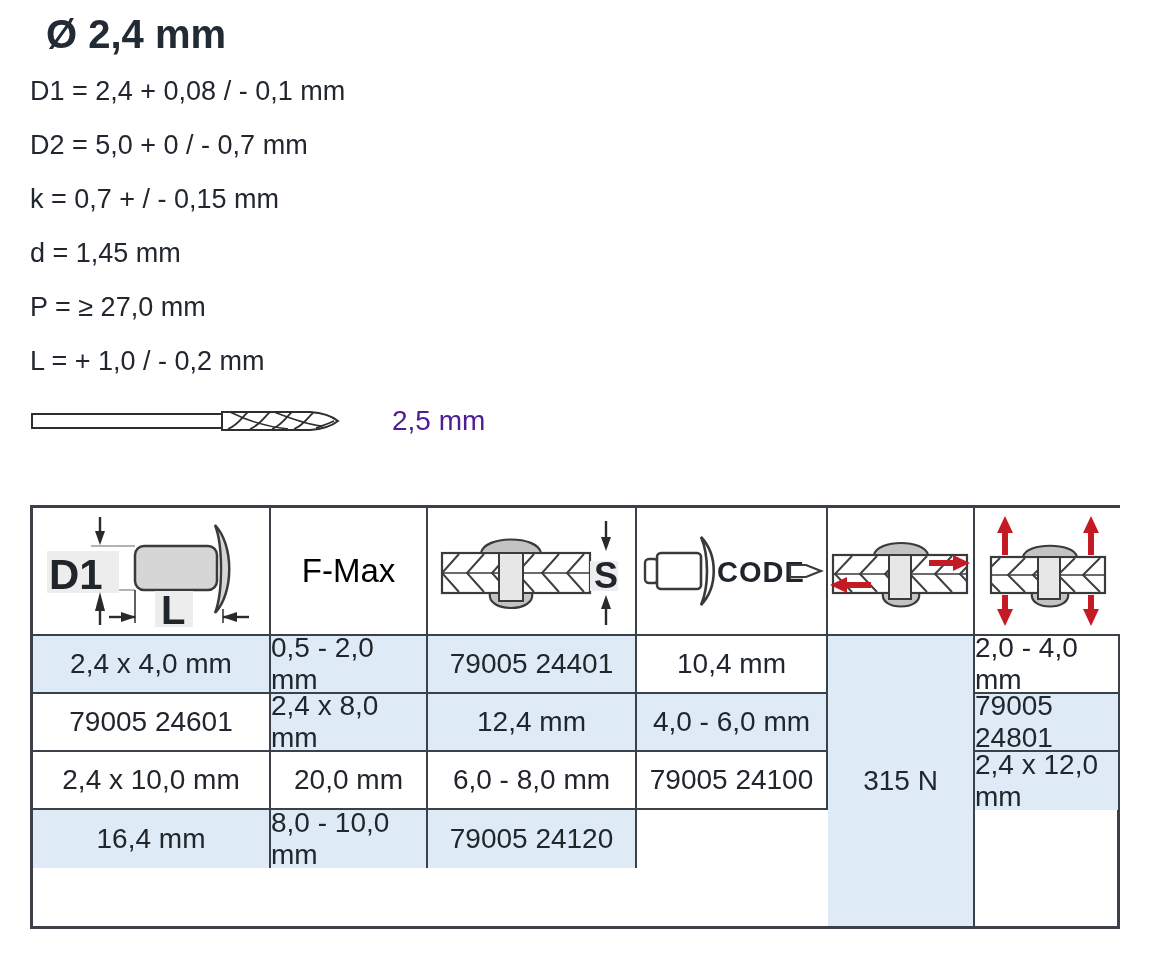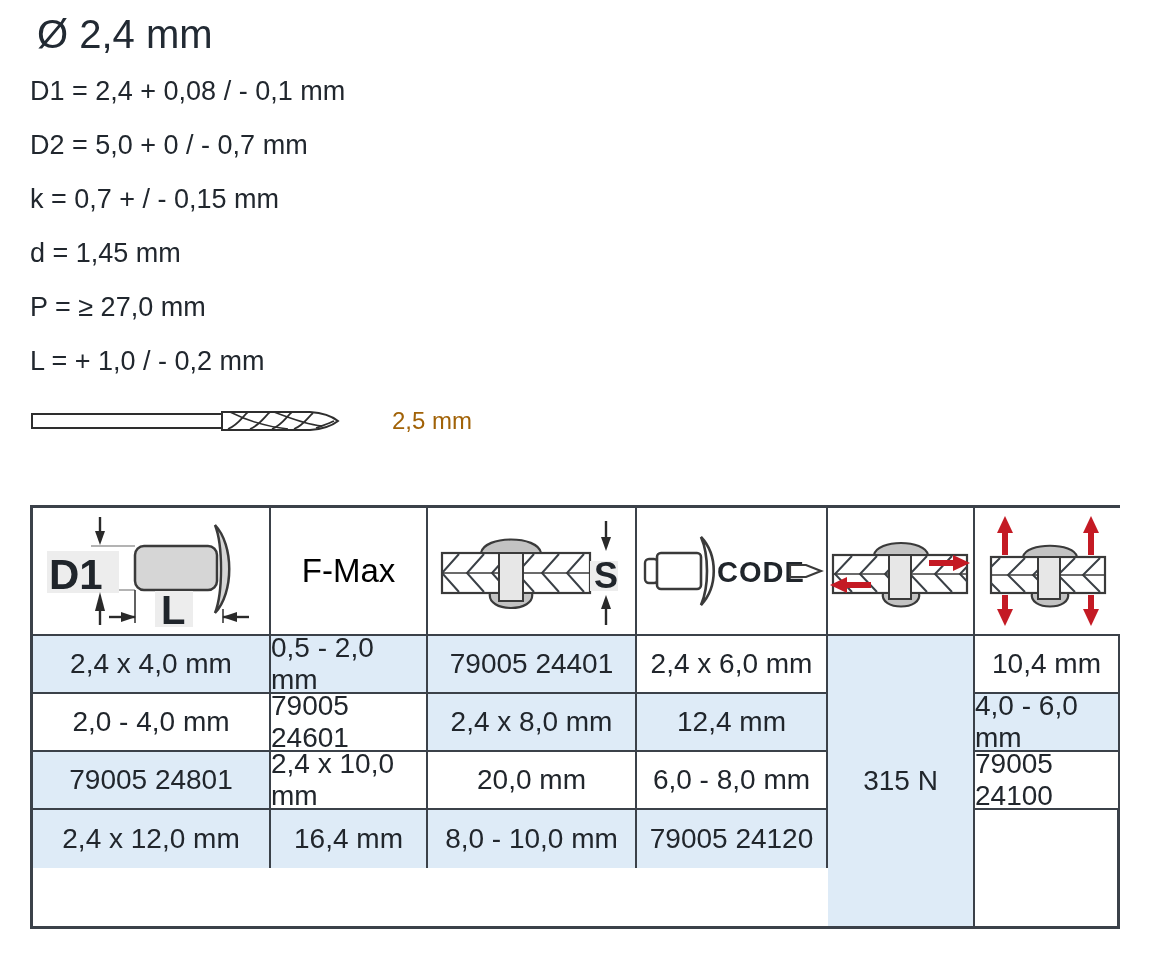--- a/index.html
+++ b/index.html
@@ -13,33 +13,33 @@
   *{margin:0;padding:0;box-sizing:border-box;}
   html,body{background:#ffffff;}
   body{
     width:1160px;height:966px;
     font-family:"Liberation Sans",sans-serif;
     color:var(--ink);
     overflow:hidden;
   }
   .sheet{position:relative;width:1160px;height:966px;padding:10px 0 0 30px;}
   .title{
-    font-size:40px;font-weight:400;letter-spacing:0;
-    color:#222a33;margin:2px 0 20px 7px;
+    font-size:40px;font-weight:700;letter-spacing:0;
+    color:#222a33;margin:2px 0 20px 16px;
   }
   .specs{margin-top:2px;}
   .spec-line{
     font-size:27px;line-height:29px;
     margin-bottom:25px;color:#21272e;
   }
   .drill-row{
     display:flex;align-items:center;gap:50px;
     margin-top:12px;height:40px;
   }
-  .drill-size{font-size:24px;color:#a16207;}
+  .drill-size{font-size:28px;color:#4c1d95;}
 
   .rivet-table{
     margin-top:64px;
     display:grid;
     grid-template-columns:238px 157px 209px 191px 147px 145px;
     grid-template-rows:128px 58px 58px 58px 58px 58px;
     border:3px solid var(--border);
     width:1090px;
     background:#fff;
   }
@@ -209,21 +209,20 @@
         </svg>
       </span>
     </div>
 
     <div class="cell alt m5">315 N</div>
 
     <div class="cell alt">2,4 x 4,0 mm</div>
     <div class="cell alt">0,5 - 2,0 mm</div>
     <div class="cell alt">79005 24401</div>
 
-    <div class="cell">2,4 x 6,0 mm</div>
     <div class="cell">10,4 mm</div>
     <div class="cell">2,0 - 4,0 mm</div>
     <div class="cell">79005 24601</div>
 
     <div class="cell alt">2,4 x 8,0 mm</div>
     <div class="cell alt">12,4 mm</div>
     <div class="cell alt">4,0 - 6,0 mm</div>
     <div class="cell alt">79005 24801</div>
 
     <div class="cell">2,4 x 10,0 mm</div>

